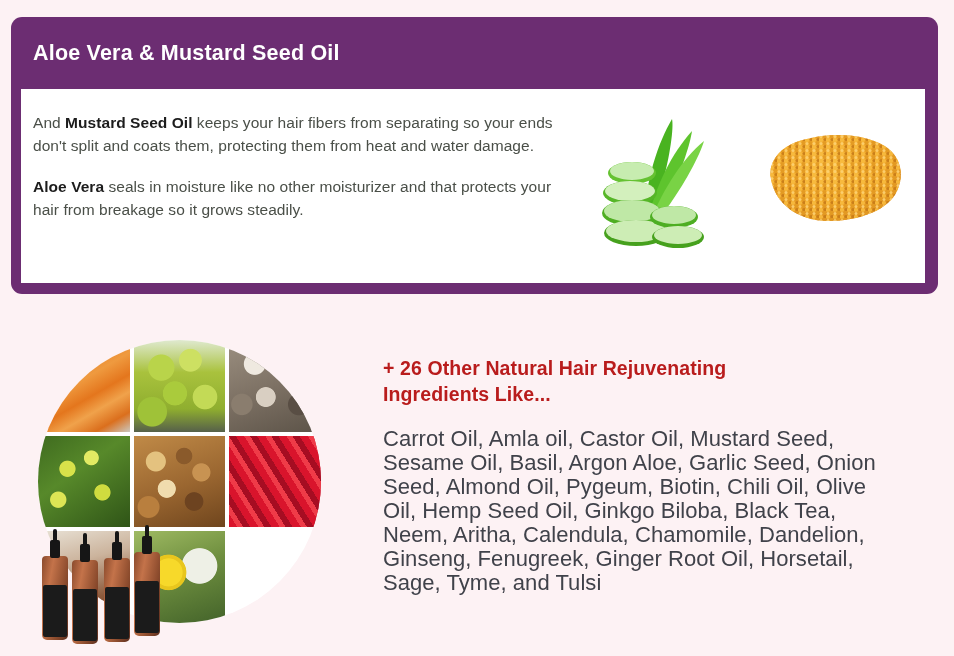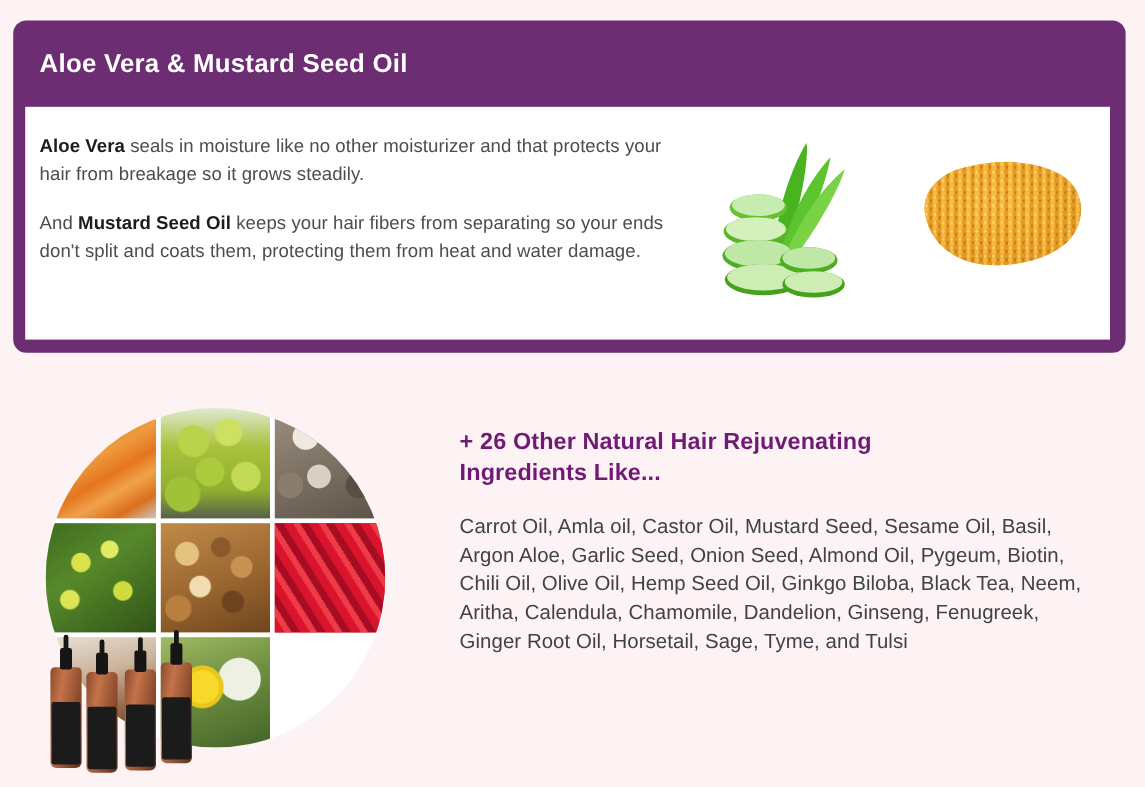--- a/index.html
+++ b/index.html
@@ -171,46 +171,46 @@
   .ingredients-col {
     position: absolute;
     left: 383px;
     top: 43px;
     width: 530px;
   }
   .section-heading {
     font-size: 19.5px;
     line-height: 26px;
     font-weight: bold;
-    color: #701a75;
+    color: #b91c1c;
     margin: 0 0 20px 0;
     max-width: 450px;
     letter-spacing: 0.1px;
   }
   .ingredients-text {
-    font-size: 17px;
+    font-size: 22px;
     line-height: 24px;
     color: #40424a;
     margin: 0;
     max-width: 522px;
     letter-spacing: 0.05px;
   }
 </style>
 </head>
 <body>
 
 <div class="purple-panel">
 
   <div class="panel-title">Aloe Vera &amp; Mustard Seed Oil</div>
 
   <div class="white-card">
 
     <div class="copy-block">
+      <p class="copy-para"><span>And </span><b>Mustard Seed Oil</b><span> keeps your hair fibers from separating so your ends don't split and coats them, protecting them from heat and water damage.</span></p>
       <p class="copy-para"><b>Aloe Vera</b><span> seals in moisture like no other moisturizer and that protects your hair from breakage so it grows steadily.</span></p>
-      <p class="copy-para"><span>And </span><b>Mustard Seed Oil</b><span> keeps your hair fibers from separating so your ends don't split and coats them, protecting them from heat and water damage.</span></p>
     </div>
 
     <div class="aloe-art">
       <svg viewBox="0 0 160 160" width="160" height="160" aria-hidden="true">
 
         <path d="M58 120 C60 78 72 42 86 18 C88 26 84 56 76 84 C72 100 66 112 62 122 Z" fill="#49b320"></path>
         <path d="M62 118 C70 84 86 52 106 30 C104 44 94 74 82 98 C76 110 70 116 66 120 Z" fill="#5ec42d"></path>
         <path d="M66 116 C78 88 96 58 118 40 C114 54 100 80 86 100 C80 110 72 114 68 118 Z" fill="#79d345"></path>
 
         <g>

